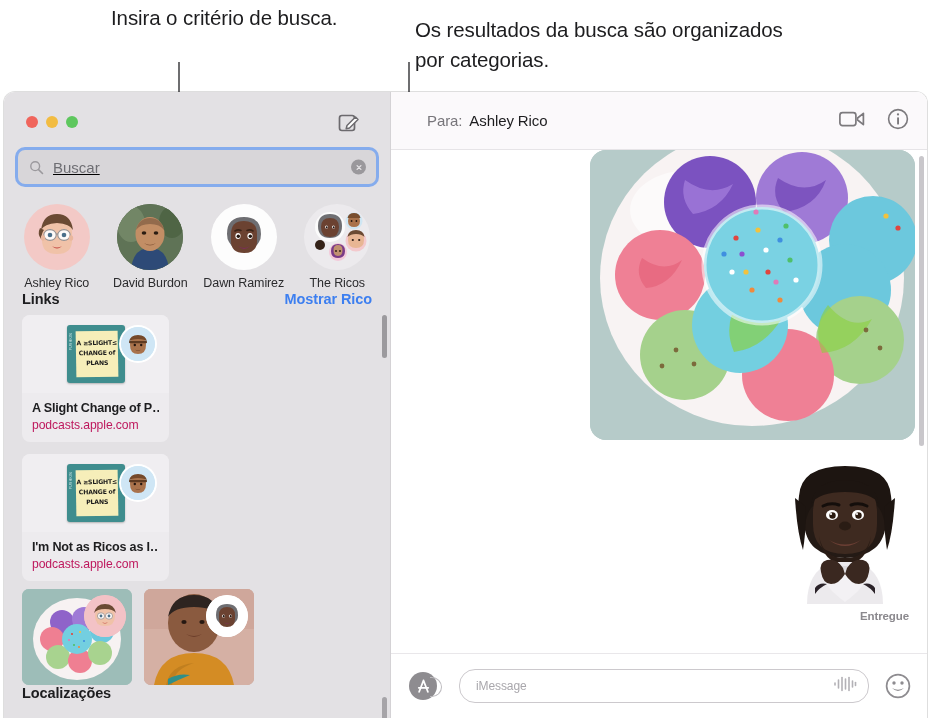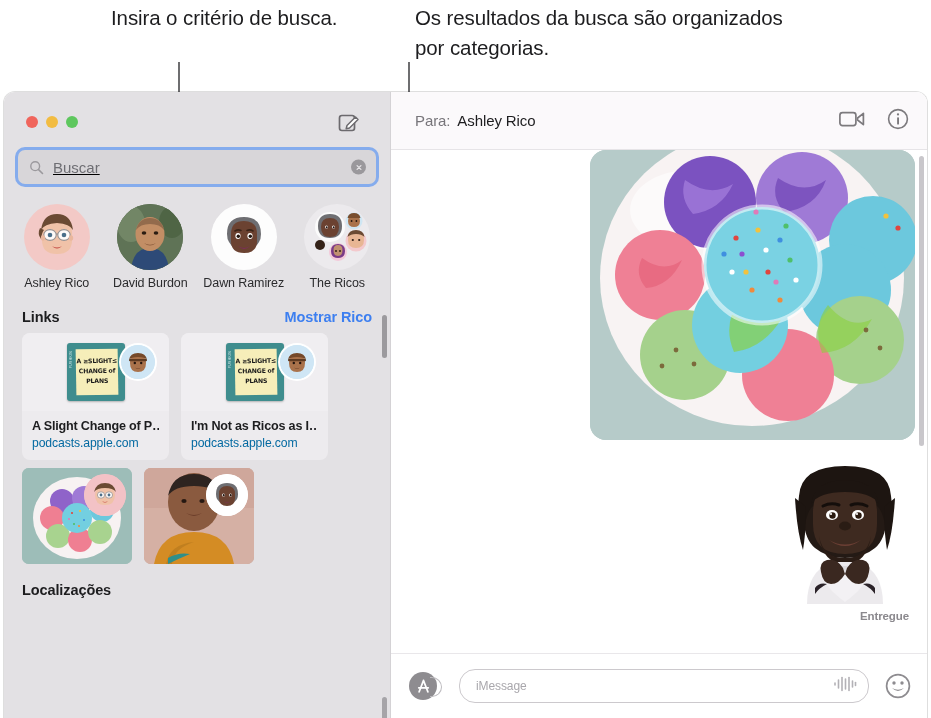--- a/index.html
+++ b/index.html
@@ -14,21 +14,21 @@
 
   
   .callout{
     position:absolute;
     font-size:20.5px;
     line-height:30px;
     color:#1d1d1f;
     letter-spacing:-0.1px;
   }
   #callout-left{ left:111px; top:3px; width:290px; }
-  #callout-right{ left:415px; top:3px; width:400px; }
+  #callout-right{ left:415px; top:15px; width:400px; }
 
   .leader{
     position:absolute;
     background:#6e6e70;
   }
   
   #leader-left{ left:178px; top:62px; width:2px; height:113px; }
   
   #leader-right{ left:408px; top:62px; width:2px; height:394px; }
 
@@ -132,33 +132,33 @@
     font-size:12.5px;
     line-height:15px;
     color:#2b2b2d;
     letter-spacing:-0.1px;
   }
 
   
   .sect-head{
     display:flex;align-items:baseline;justify-content:space-between;
     padding:0 18px;
-    margin-top:18px;
   }
   .sect-title{
     font-size:14.5px;font-weight:bold;color:#1d1d1f;letter-spacing:-0.1px;
   }
   .sect-more{
     font-size:14.5px;font-weight:bold;color:#3d7ff0;letter-spacing:-0.1px;cursor:default;
   }
 
   
   .links-row{
     display:flex;gap:12px;
     padding:8px 32px 0 18px;
+    flex-direction:column;
   }
   .link-card{
     width:147px;
     border-radius:8px;
     background:#edebee;
     overflow:hidden;
     cursor:default;
   }
   .link-thumb{
     height:78px;
@@ -199,21 +199,21 @@
     box-shadow:0 0 0 2px #fff;
     overflow:hidden;
   }
   .link-meta{ padding:8px 10px 10px 10px; }
   .link-title{
     font-size:12.6px;font-weight:bold;color:#1d1d1f;
     white-space:nowrap;overflow:hidden;letter-spacing:-0.2px;
   }
   .link-host{
     margin-top:3px;
-    font-size:12.2px;color:#0369a1;letter-spacing:-0.1px;
+    font-size:12.2px;color:#be185d;letter-spacing:-0.1px;
   }
 
   
   .photos-row{
     display:flex;gap:12px;
     padding:8px 18px 0 18px;
   }
   .photo-card{
     width:110px;height:96px;border-radius:7px;overflow:hidden;position:relative;cursor:default;
   }
@@ -229,21 +229,21 @@
     background:#ffffff;
     position:relative;
     display:flex;flex-direction:column;
     border-left:1px solid #d4d2d5;
   }
   .convo-head{
     height:57px;
     background:#fbf9fb;
     border-bottom:1px solid #e6e4e7;
     display:flex;align-items:center;
-    padding:0 18px 0 24px;
+    padding:0 18px 0 36px;
     flex:0 0 57px;
   }
   .to-label{ font-size:15px;color:#77757a;letter-spacing:-0.1px; }
   .to-name{ font-size:15px;color:#1d1d1f;margin-left:7px;letter-spacing:-0.1px; }
   .head-spacer{ flex:1; }
   .head-btn{ margin-left:22px;cursor:default;opacity:.72; }
 
   .convo-body{
     flex:1;position:relative;overflow:hidden;
     padding:0 14px;

